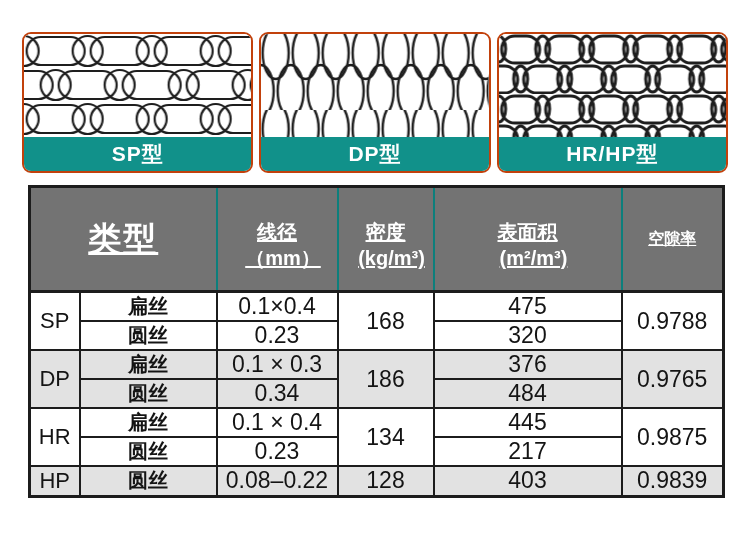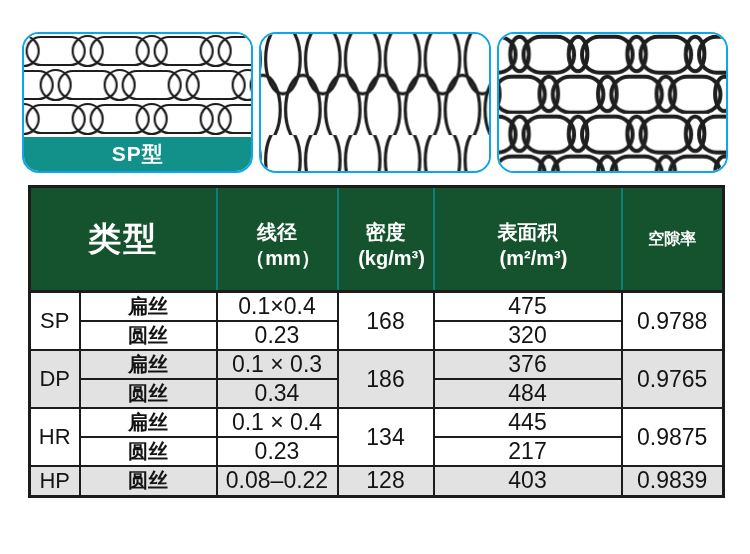--- a/index.html
+++ b/index.html
@@ -7,21 +7,21 @@
     width:750px;height:554px;position:relative;background:#ffffff;
     font-family:"Liberation Sans","DejaVu Sans",sans-serif;
     -webkit-font-smoothing:antialiased;
   }
   
   .panels{
     position:absolute;left:22px;top:32px;width:706px;height:141px;
     display:flex;gap:6px;
   }
   .panel{
-    flex:1;border:2px solid #0ea5e9;border-radius:17px;overflow:hidden;
+    flex:1;border:2px solid #c2410c;border-radius:9px;overflow:hidden;
     display:flex;flex-direction:column;background:#fff;box-sizing:border-box;
   }
   .mesh{flex:1;display:block;width:100%;}
   .banner{
     height:34px;flex:0 0 34px;background:#11918a;color:#fff;
     display:flex;align-items:center;justify-content:center;
     font-weight:bold;font-size:21px;letter-spacing:1px;
   }
   
   .table-area{position:absolute;left:28px;top:185px;}
@@ -30,23 +30,23 @@
     border:3px solid #1c1c1c;
   }
   col.c-type{width:50px}
   col.c-wire{width:137px}
   col.c-dia{width:121px}
   col.c-den{width:96px}
   col.c-surf{width:188px}
   col.c-void{width:102px}
   thead tr{height:105px;}
   thead th{
-    background:#14532d;color:#ffffff;font-weight:bold;
+    background:#737373;color:#ffffff;font-weight:bold;
     border:0;border-bottom:3px solid #1c1c1c;
-    vertical-align:middle;padding:0;
+    vertical-align:middle;padding:0;text-decoration:underline;
   }
   thead th.sep{border-left:2px solid #0c7f7c;}
   thead .h-main{display:block;font-size:20px;line-height:1.3;margin-top:12px;}
   thead .h-sub{display:block;font-size:20px;line-height:1.3;margin-left:12px;}
   thead th.type-head{font-size:33px;letter-spacing:2px;}
   tbody td{
     border:2px solid #1c1c1c;text-align:center;vertical-align:middle;
     padding:0;color:#141414;background:#ffffff;
   }
   tbody tr{height:28px;}
@@ -88,39 +88,41 @@
           <g fill="none" stroke="#1e1e1e" stroke-width="2.4">
             <ellipse cx="15" cy="19" rx="13" ry="26"></ellipse>
             <ellipse cx="0" cy="57" rx="13" ry="26"></ellipse>
             <ellipse cx="30" cy="57" rx="13" ry="26"></ellipse>
           </g>
         </pattern>
       </defs>
       <rect width="228" height="103" fill="#ffffff"></rect>
       <rect width="228" height="103" fill="url(#dp-pat)"></rect>
     </svg>
+    <div class="banner">DP型</div>
   </div>
 
   <div class="panel">
     <svg class="mesh" viewBox="0 0 228 103" preserveAspectRatio="xMidYMid slice" xmlns="http://www.w3.org/2000/svg">
       <defs>
         <pattern id="hr-pat" width="44" height="60" patternUnits="userSpaceOnUse">
           <g fill="none" stroke="#1e1e1e" stroke-width="3">
             <rect x="3" y="2" width="38" height="27" rx="13"></rect>
             <ellipse cx="0" cy="15" rx="7" ry="13"></ellipse>
             <ellipse cx="44" cy="15" rx="7" ry="13"></ellipse>
             <rect x="-19" y="32" width="38" height="27" rx="13"></rect>
             <rect x="25" y="32" width="38" height="27" rx="13"></rect>
             <ellipse cx="22" cy="45" rx="7" ry="13"></ellipse>
           </g>
         </pattern>
       </defs>
       <rect width="228" height="103" fill="#ffffff"></rect>
       <rect width="228" height="103" fill="url(#hr-pat)"></rect>
     </svg>
+    <div class="banner">HR/HP型</div>
   </div>
 
 </div>
 
 <div class="table-area">
 <table>
   <colgroup>
     <col class="c-type">
         <col class="c-wire">
         <col class="c-dia">

